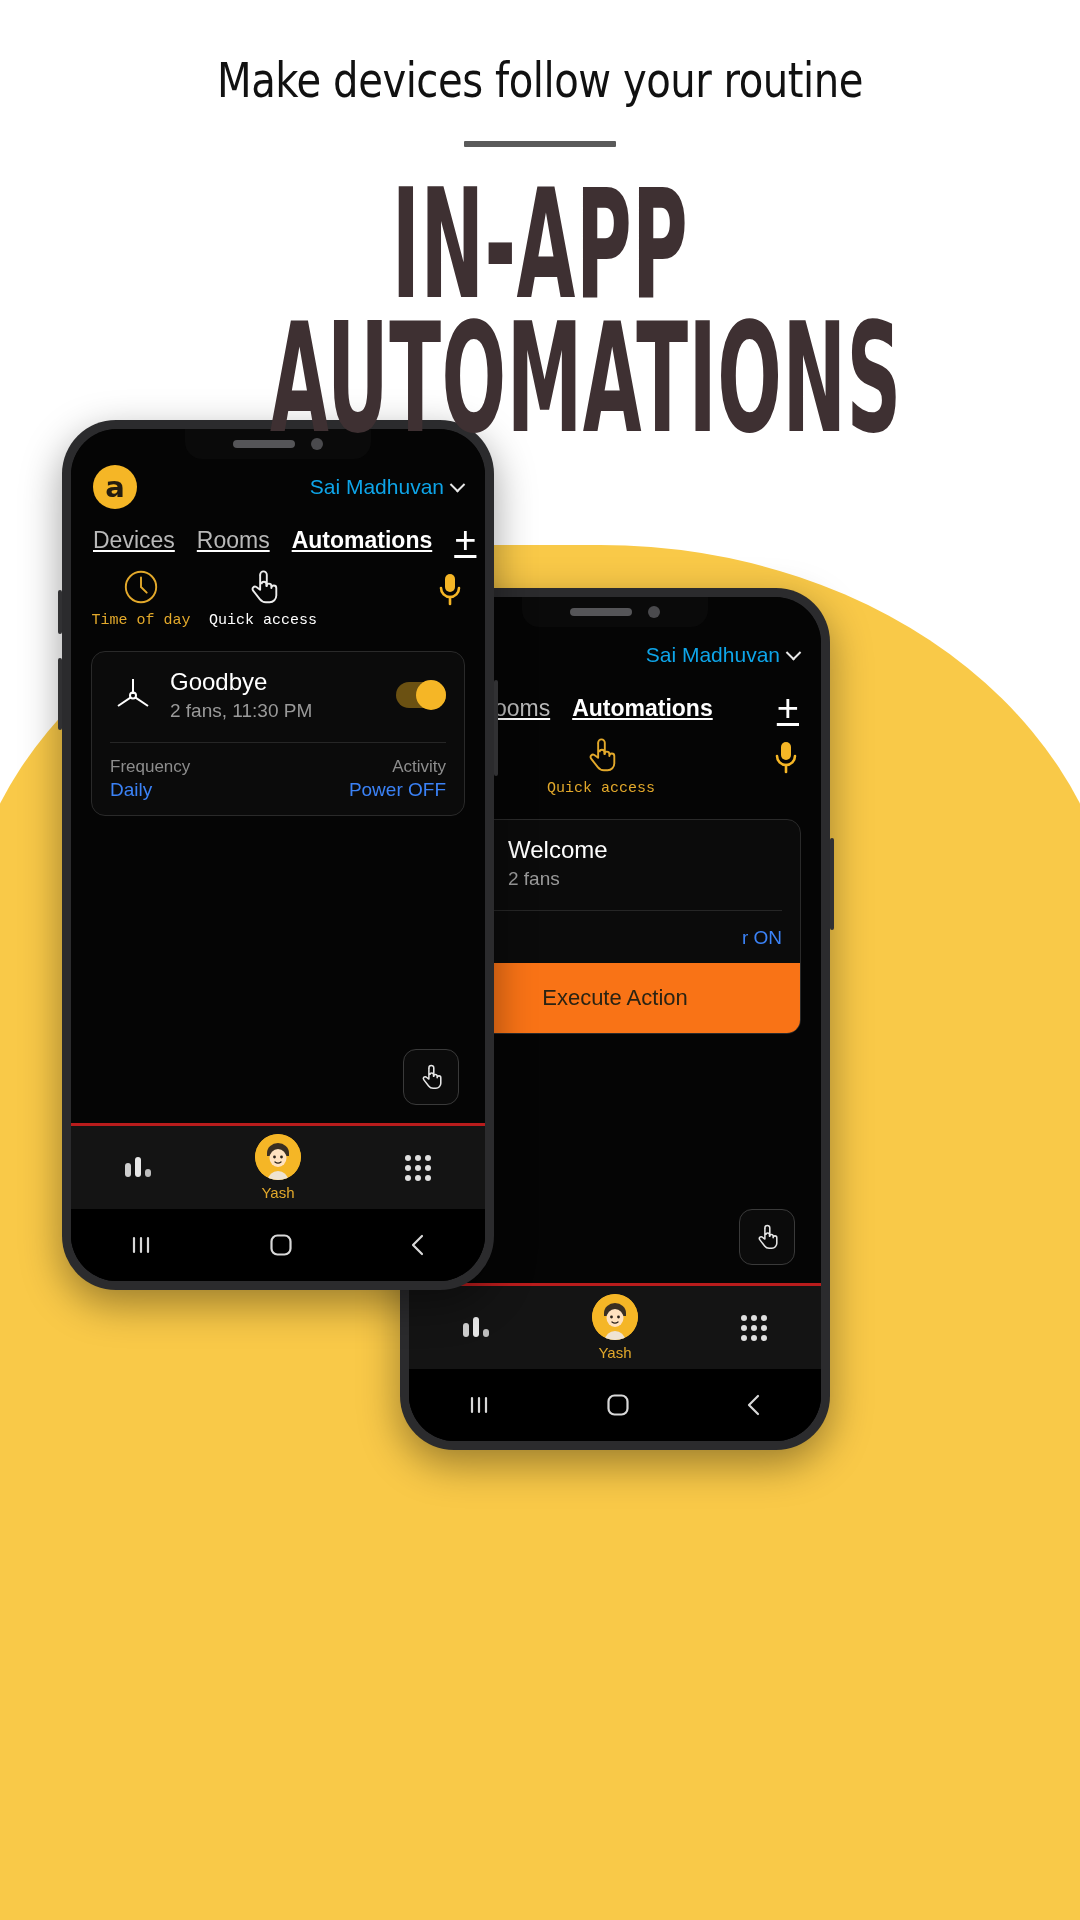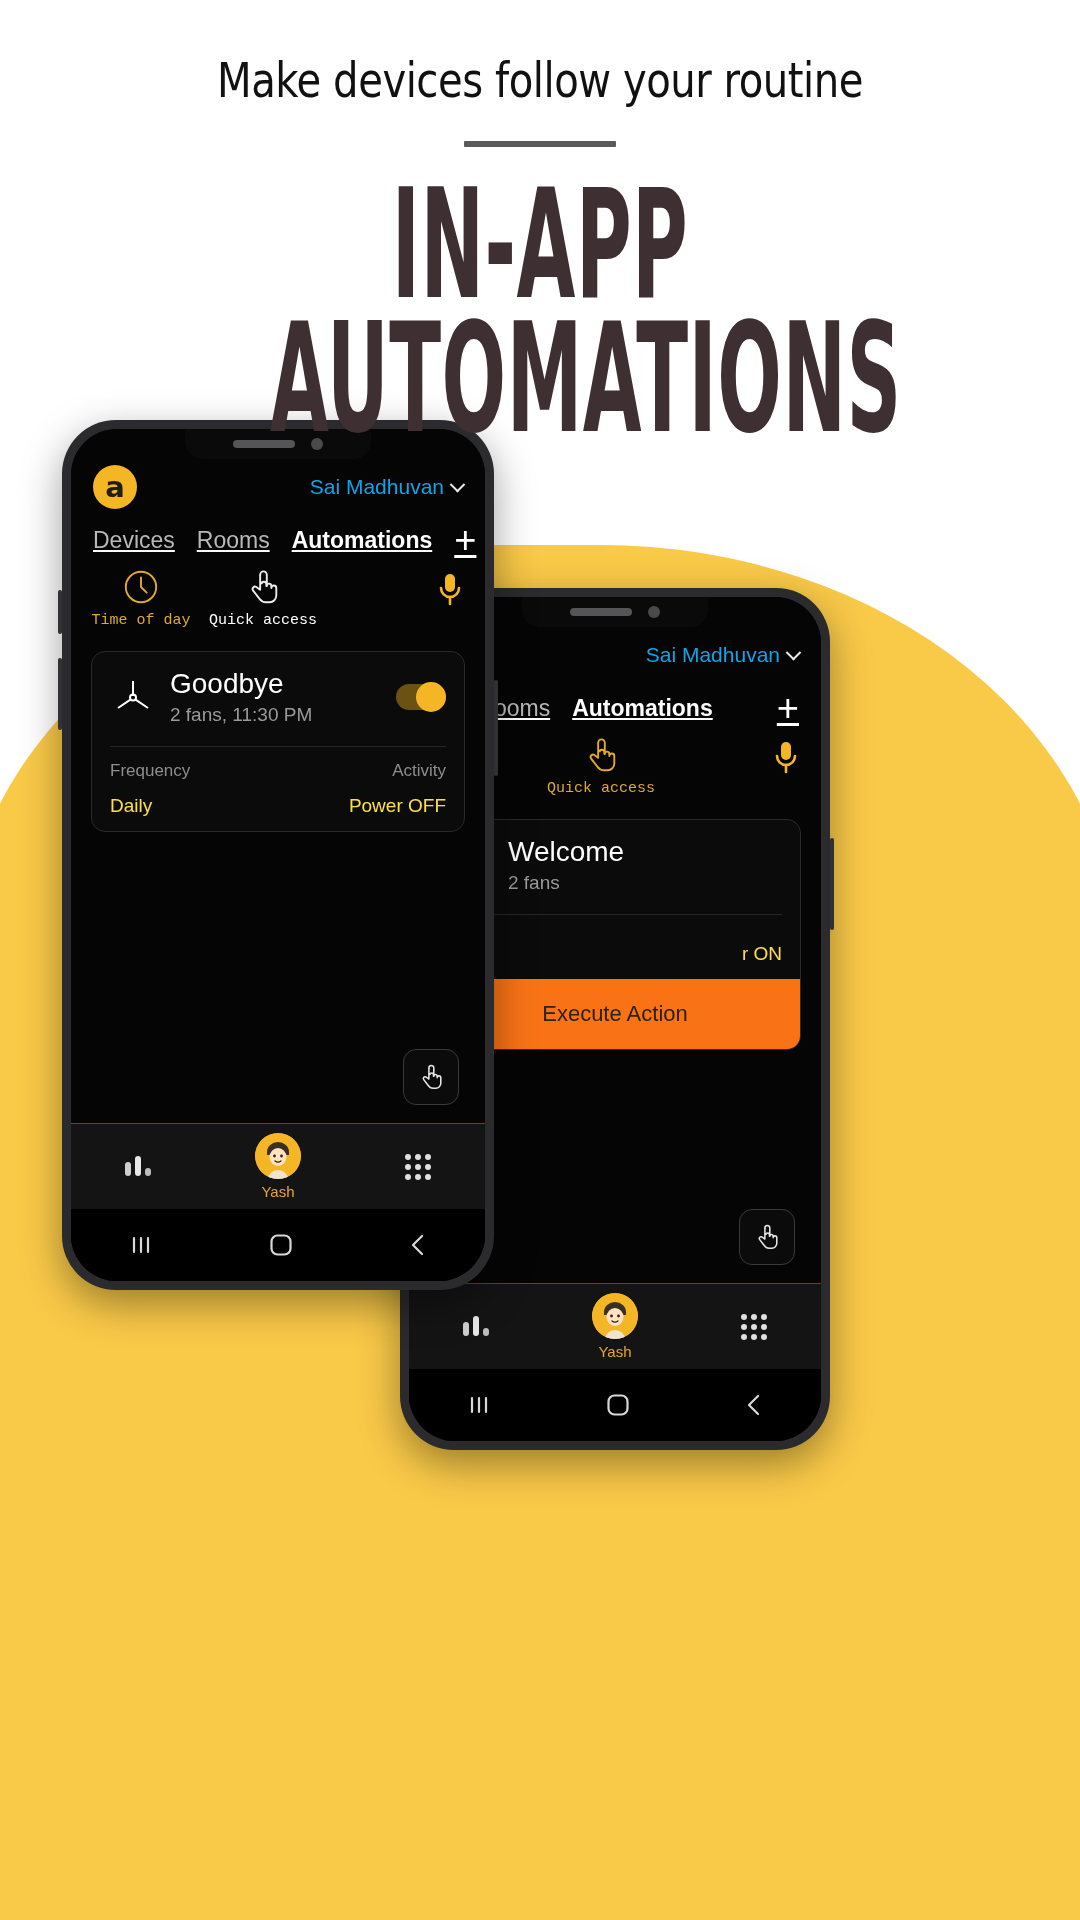--- a/index.html
+++ b/index.html
@@ -180,35 +180,35 @@
   .card {
     margin:22px 20px 0 20px;
     border:1px solid #2a2a2a;
     border-radius:14px;
     background:#0b0b0b;
     padding:16px 18px 14px 18px;
   }
   .card-head { display:flex; align-items:center; gap:14px; }
   .card-icon { width:46px; height:46px; flex:none; }
   .card-titles { flex:1; }
-  .card-title { font-size:28px; color:#ffffff; }
+  .card-title { font-size:24px; color:#ffffff; }
   .card-sub   { font-size:19px; color:#9a9a9a; margin-top:4px; }
   .toggle {
     width:50px; height:26px; border-radius:14px;
     background:#6b5112; position:relative; flex:none;
   }
   .toggle .knob {
     position:absolute; right:0; top:-2px;
     width:30px; height:30px; border-radius:50%;
     background:#F5B626;
   }
   .card-hr { height:1px; background:#262626; margin:20px 0 14px 0; }
   .meta-row { display:flex; justify-content:space-between; }
   .meta-k { font-size:17px; color:#8d8d8d; }
-  .meta-v { font-size:19px; color:#fde047; margin-top:14px; }
+  .meta-v { font-size:19px; color:#3b82f6; margin-top:2px; }
   .meta-right { text-align:right; }
 
   .exec-btn {
     margin:14px -18px -14px -18px;
     background:#f97316;
     color:#2a2313;
     font-size:22px;
     text-align:center;
     padding:22px 0;
     border-bottom-left-radius:13px;
@@ -226,21 +226,21 @@
     border-radius:13px;
     background:#0b0b0b;
     display:flex; align-items:center; justify-content:center;
   }
 
   
   .bottomnav {
     height:86px;
     background:#141414;
     display:flex; align-items:center; justify-content:space-around;
-    border-top:1px solid #b91c1c;
+    border-top:3px solid #b91c1c;
   }
   .nav-item { display:flex; flex-direction:column; align-items:center; gap:4px; }
   .avatar {
     width:46px; height:46px; border-radius:50%;
     background:#F5B626;
     display:flex; align-items:flex-end; justify-content:center;
     overflow:hidden;
   }
   .nav-lbl { font-size:15px; color:#E3A92B; }
 

